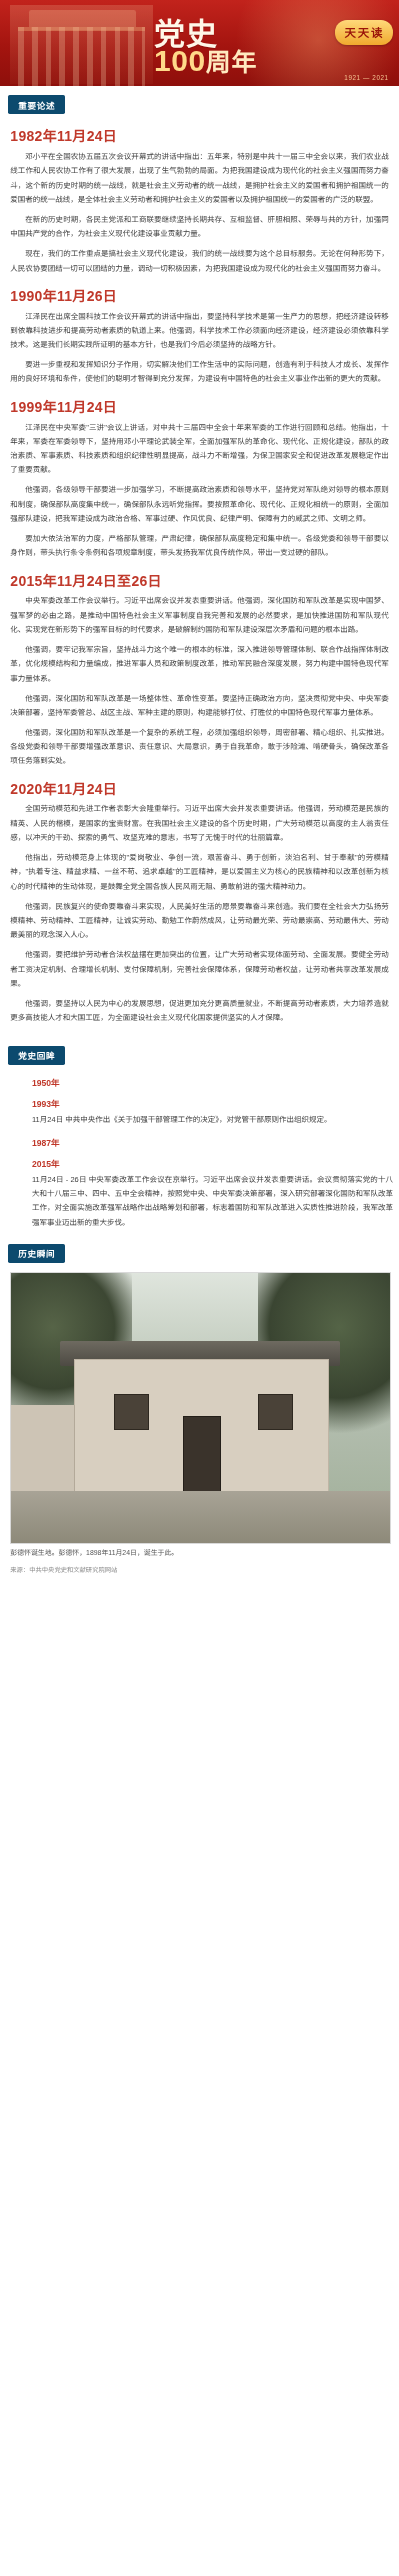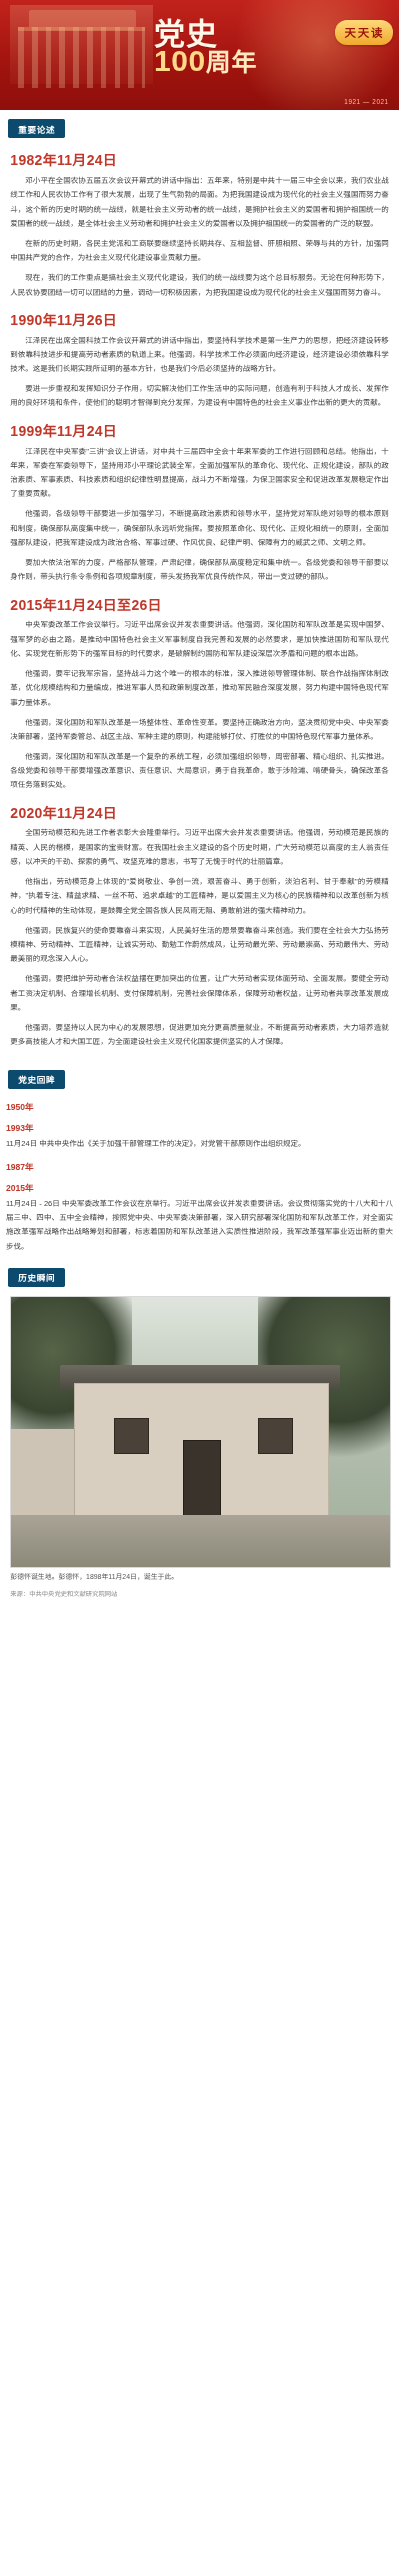--- a/index.html
+++ b/index.html
@@ -16,21 +16,21 @@
     width: 399px;
     margin: 0 auto;
     background: #ffffff;
     position: relative;
   }
 
   
   .banner {
     position: relative;
     width: 399px;
-    height: 110px;
+    height: 86px;
     background: linear-gradient(180deg, #c2231c 0%, #a3140f 55%, #8e0f0b 100%);
     overflow: hidden;
   }
   .banner .build {
     position: absolute;
     left: 10.3px;
     top: 4.6px;
     width: 143px;
     height: 79px;
     background:
@@ -144,20 +144,21 @@
     line-height: 14.3px;
     color: #3d3d3d;
     margin: 0 0 5.7px 0;
     text-align: justify;
     text-indent: 2em;
   }
 
   
   .memo-block {
     padding: 0 6px;
+    margin-left: 26px;
   }
   .memo-year {
     color: #c0392b;
     font-size: 8.6px;
     font-weight: bold;
     margin: 9.2px 0 3.4px 0;
   }
   .memo-text {
     font-size: 7.5px;
     line-height: 14.3px;

